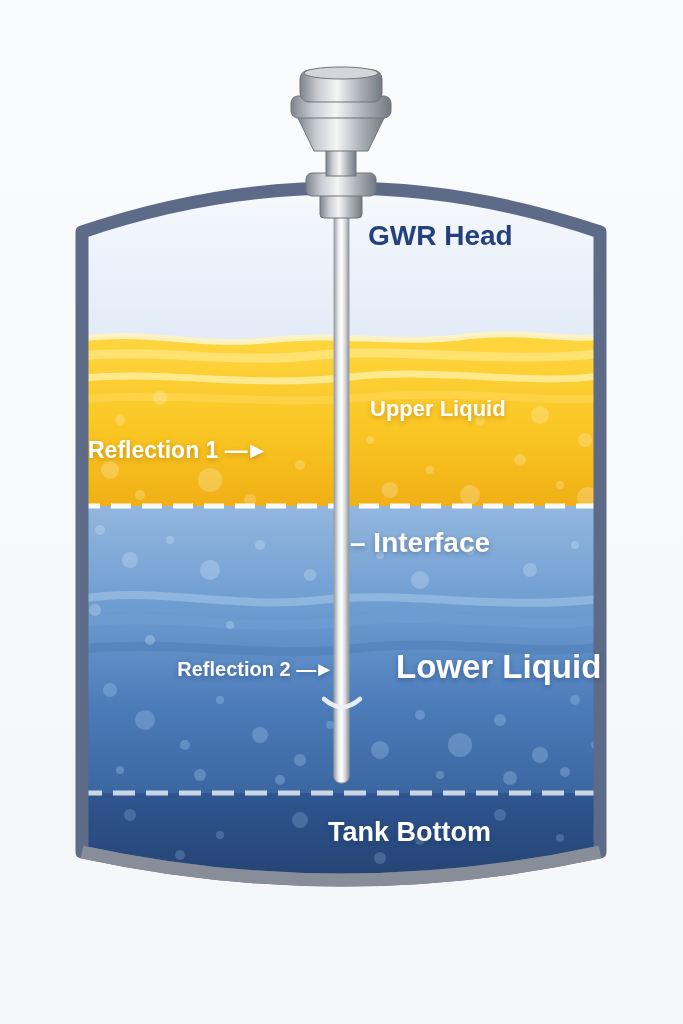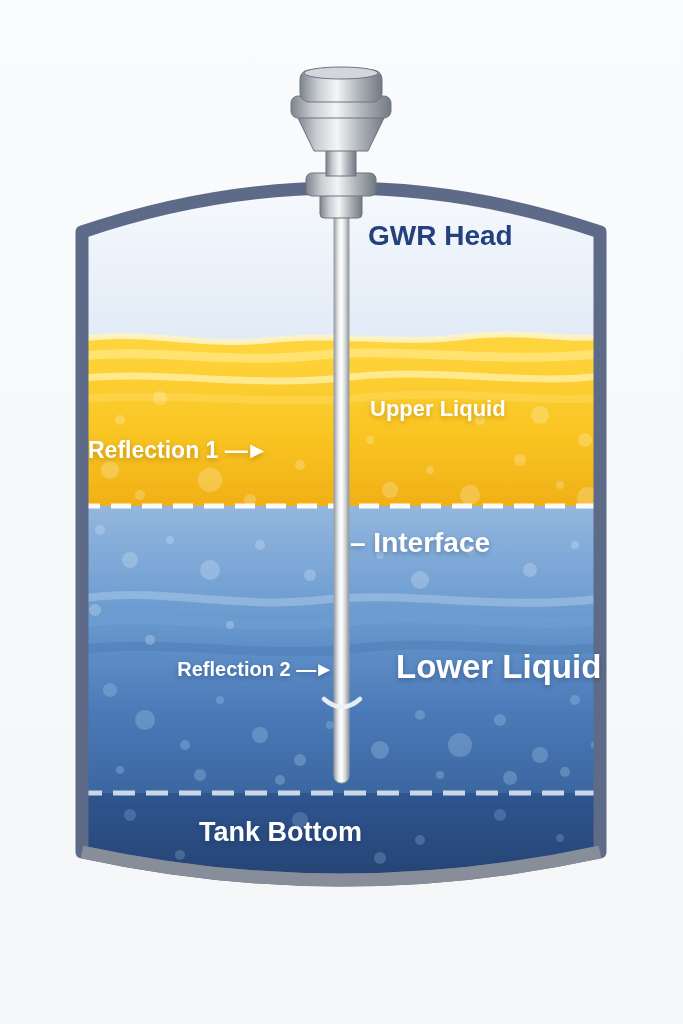--- a/index.html
+++ b/index.html
@@ -16,21 +16,21 @@
   }
   .lbl .line{display:block;}
   #gwr-head{left:368px;top:220px;font-size:28px;color:#24417d;text-shadow:none;}
   #upper-liquid{left:370px;top:391px;font-size:22px;line-height:35px;
     text-shadow:0 2px 5px rgba(160,110,0,.45);}
   #reflection-1{left:88px;width:244px;top:437px;font-size:23px;text-align:left;
     text-shadow:0 2px 5px rgba(160,110,0,.5);}
   #interface-label{left:350px;top:527px;font-size:28px;}
   #reflection-2{left:88px;width:244px;top:658px;font-size:20px;text-align:right;}
   #lower-liquid{left:360px;top:649px;font-size:33px;line-height:35px;margin-left:36px;}
-  #tank-bottom{left:199px;width:300px;top:817px;font-size:27px;text-align:left;}
+  #tank-bottom{left:191px;width:300px;top:817px;font-size:27px;text-align:right;}
   .arrow{letter-spacing:-2px;}
 </style>
 </head>
 <body>
 
 <div class="canvas">
 
   <svg width="683" height="1024" viewBox="0 0 683 1024" aria-hidden="true">
     <defs>
       <clipPath id="tankClip">

